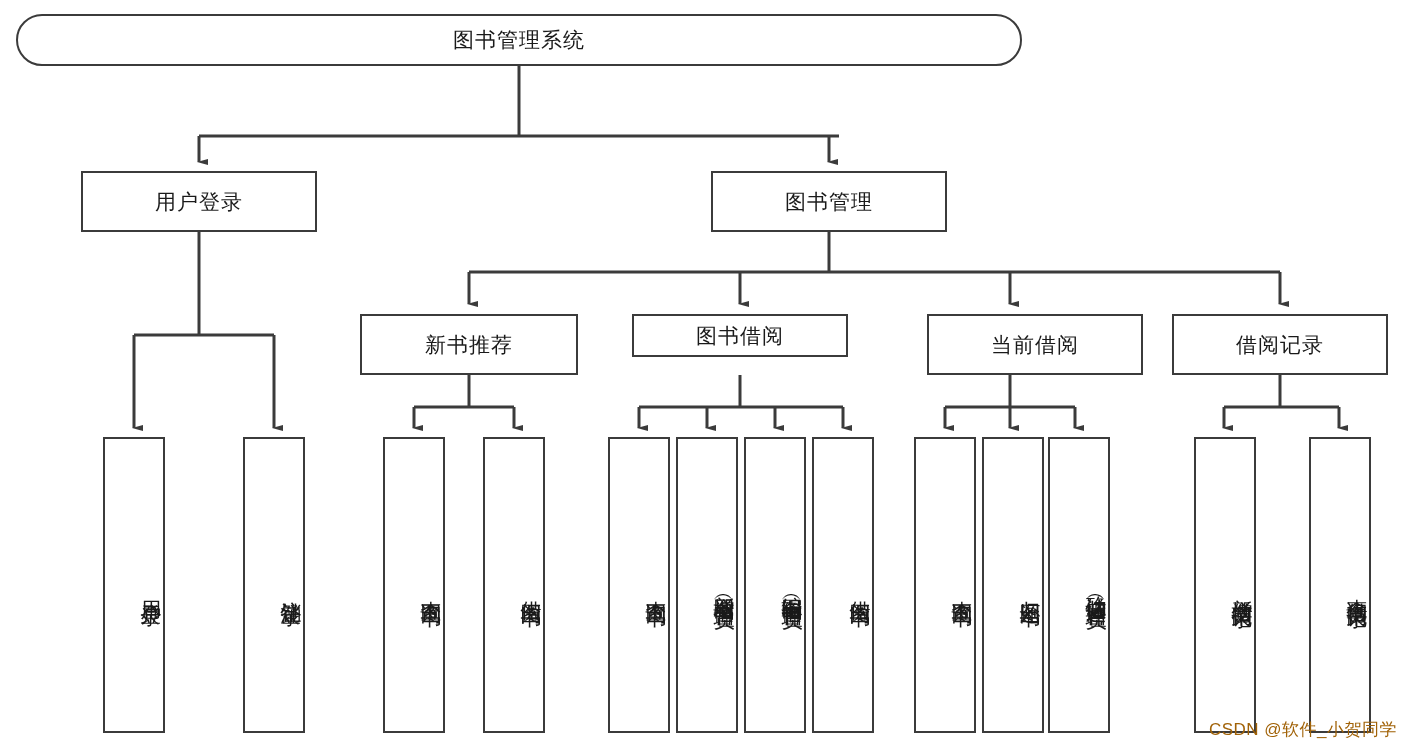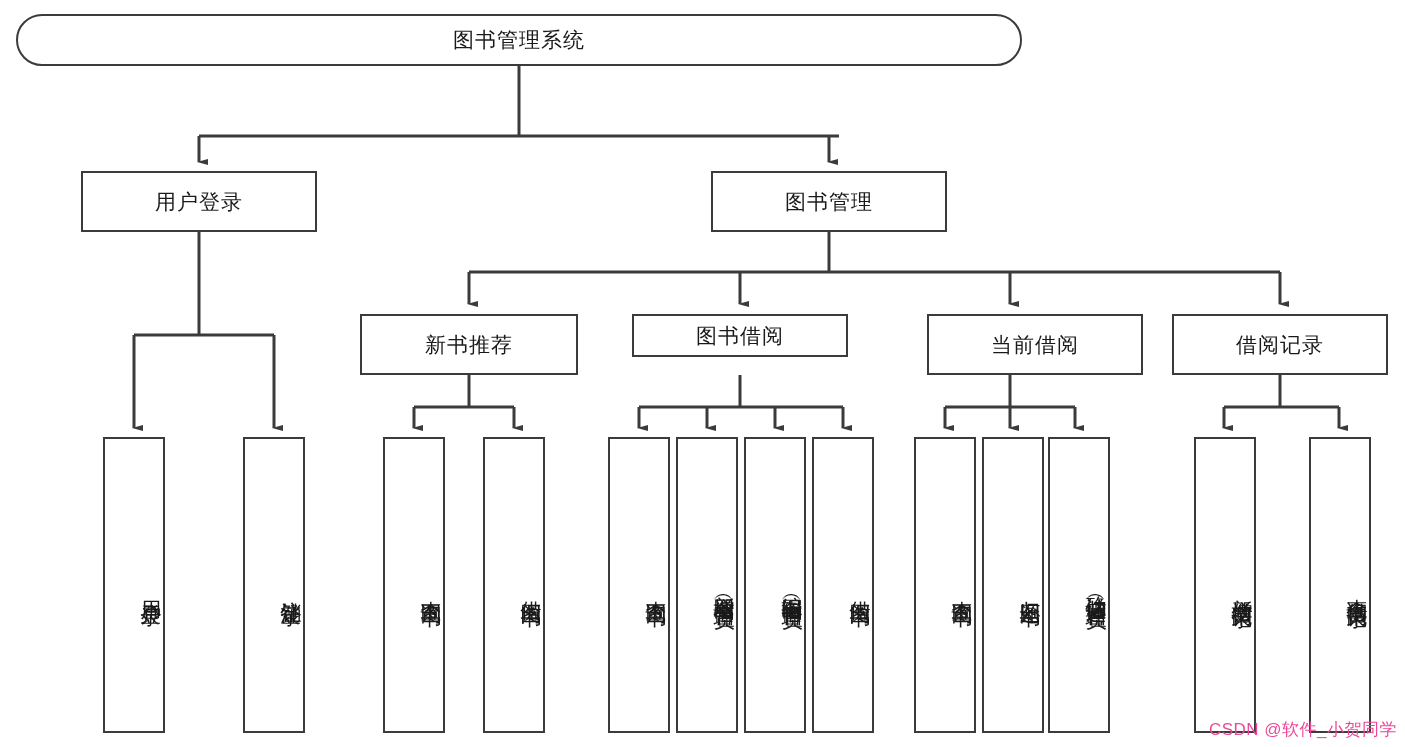--- a/index.html
+++ b/index.html
@@ -57,21 +57,21 @@
   }
   .node-v .vlabel {
     writing-mode: vertical-rl;
     text-orientation: upright;
   }
   .watermark {
     position: absolute;
     right: 8px;
     bottom: 6px;
     font-size: 17px;
-    color: #ec4899;
+    color: #a16207;
     letter-spacing: 0.5px;
     white-space: nowrap;
   }
 </style>
 </head>
 <body>
 
 <div id="canvas">
 
   <svg class="edges" viewBox="0 0 1405 747">

